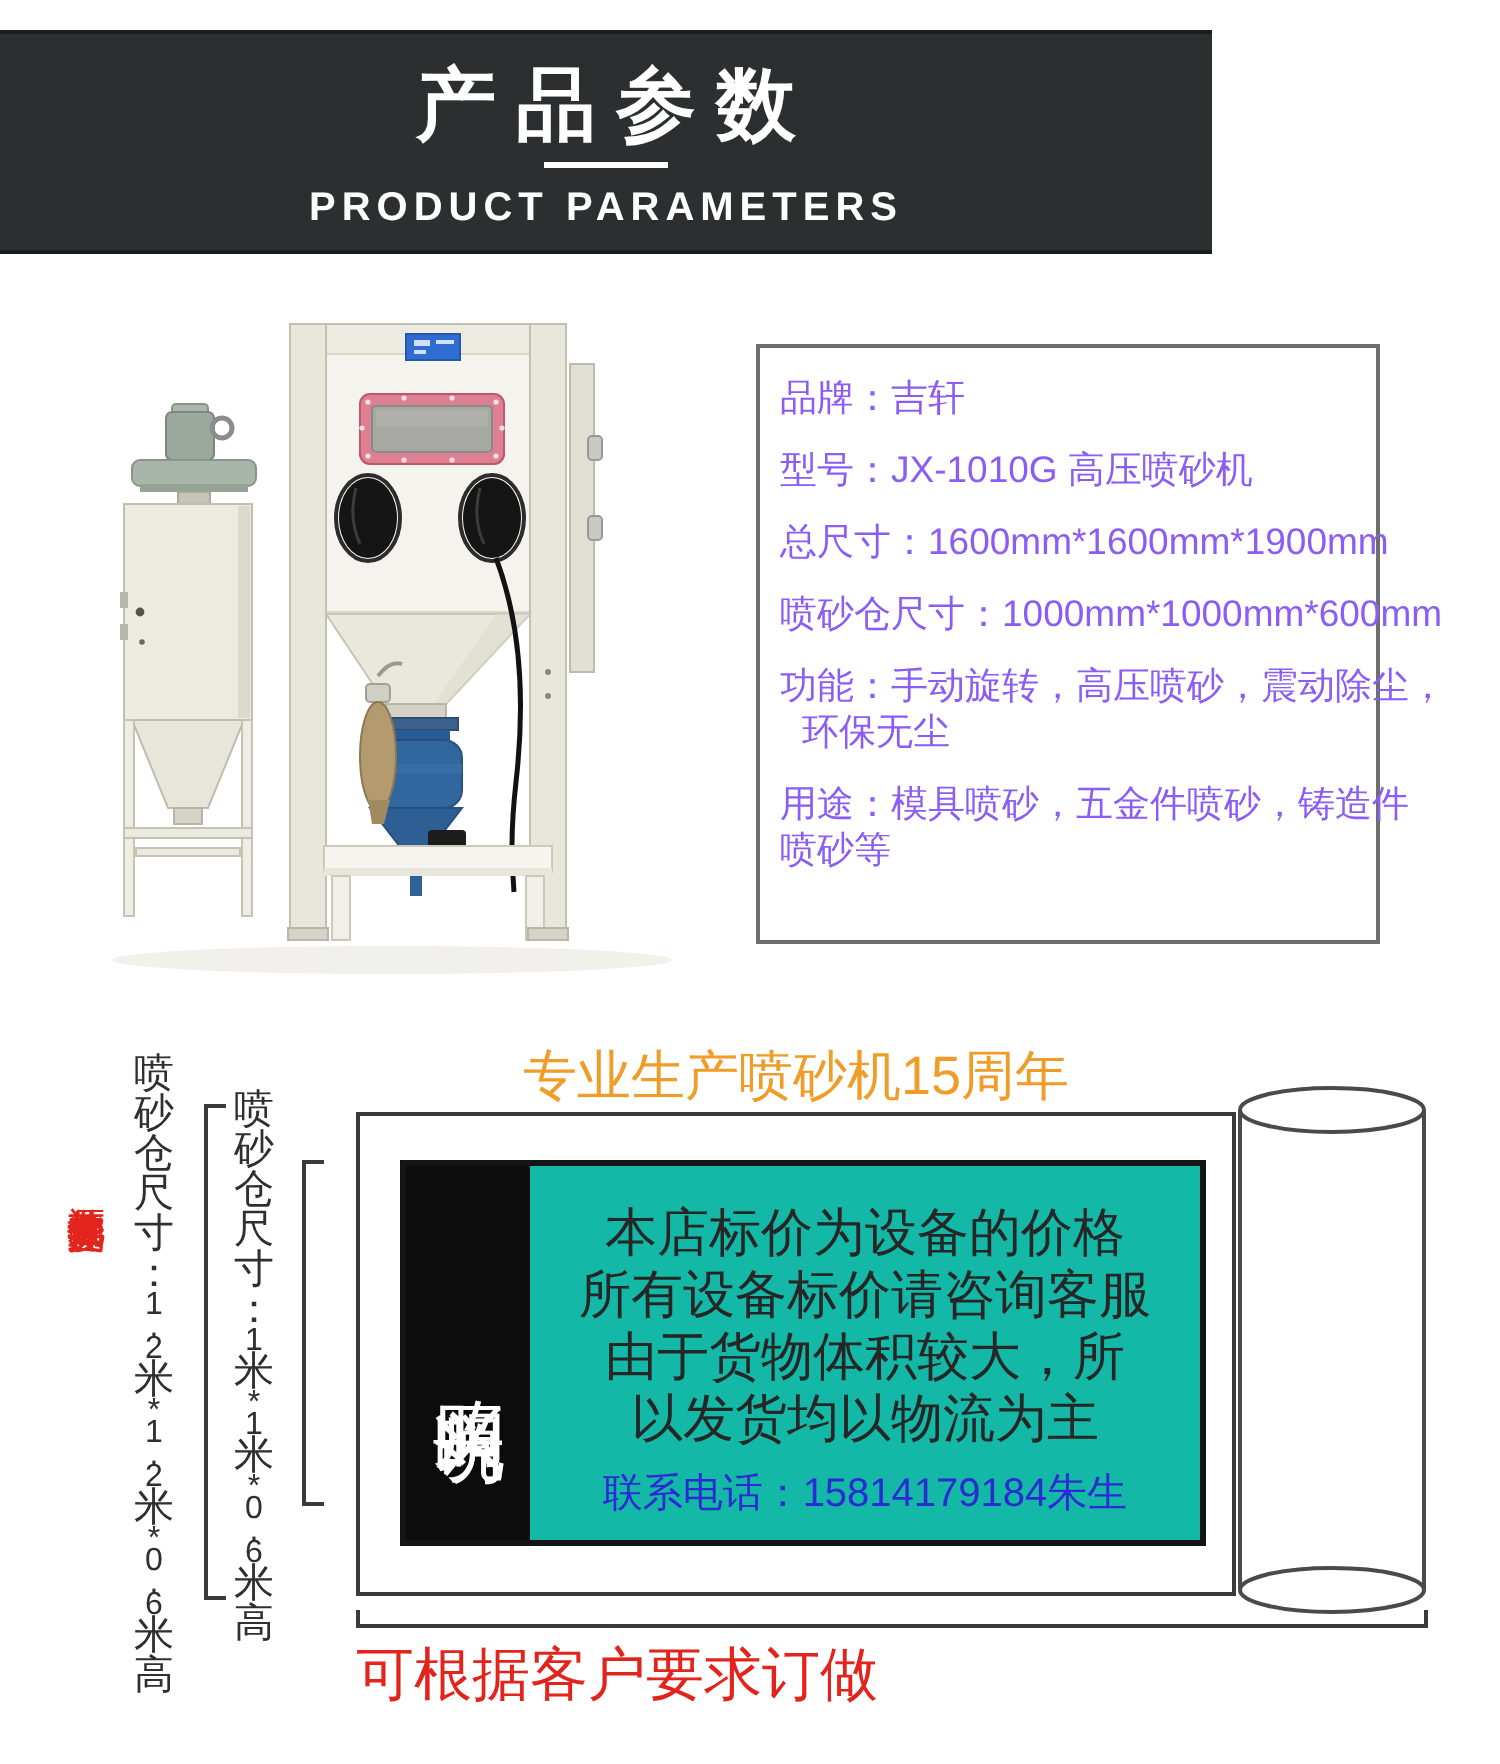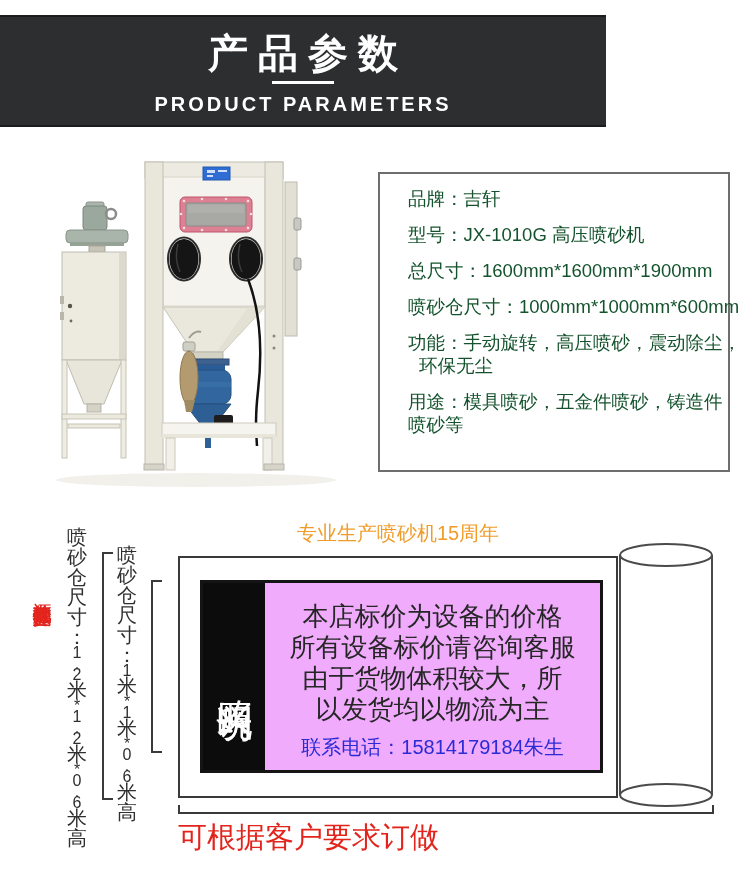--- a/index.html
+++ b/index.html
@@ -8,47 +8,47 @@
 
   
   .hdr{position:absolute;left:0;top:15px;width:606px;height:112px;background:#2c2e2f;
        border-top:2px solid #1a1c1d;border-bottom:2px solid #1a1c1d;box-sizing:border-box;text-align:center;}
   .hdr-title{margin-top:14px;font-family:"DejaVu Serif",serif;font-weight:bold;font-size:40px;
              color:#ffffff;letter-spacing:10px;text-indent:10px;line-height:44px;}
   .hdr-divider{width:62px;height:3px;background:#ffffff;margin:6px auto 0;}
   .hdr-sub{margin-top:9px;font-size:20px;color:#ffffff;letter-spacing:3px;font-weight:bold;}
 
   
-  .spec{position:absolute;left:378px;top:172px;width:352px;height:300px;box-sizing:border-box;
-        border:2px solid #6e6e6e;background:#fff;padding:13px 4px 0 28px;color:#14532d;font-size:18.5px;}
+  .spec{position:absolute;left:378px;top:172px;width:312px;height:300px;box-sizing:border-box;
+        border:2px solid #6e6e6e;background:#fff;padding:13px 4px 0 10px;color:#8b5cf6;font-size:18.5px;}
   .spec-row{margin-bottom:13px;}
   .spec-line{line-height:23px;white-space:nowrap;}
   .spec-line.indent{padding-left:11px;}
 
   
   .vcol{position:absolute;display:flex;flex-direction:column;align-items:center;width:26px;color:#2f2f2f;}
   .vchar{display:block;font-size:20px;line-height:20px;height:20px;text-align:center;}
   .vchar.narrow{font-size:16px;line-height:11px;height:11px;}
   .rednote{position:absolute;left:30px;top:588px;writing-mode:vertical-rl;text-orientation:upright;
            font-size:19px;line-height:24px;letter-spacing:0.5px;color:#e3251e;}
 
   .brk{position:absolute;width:9px;border-left:2px solid #3a3a3a;}
   .brk::before,.brk::after{content:"";position:absolute;left:0;width:9px;height:2px;background:#3a3a3a;}
   .brk::before{top:0;} .brk::after{bottom:0;}
   .brk1{left:102px;top:552px;height:248px;}
   .brk2{left:151px;top:580px;height:173px;}
 
   
   .slogan{position:absolute;left:178px;top:520px;width:440px;text-align:center;
-          font-size:20px;color:#f09c28;}
+          font-size:27px;color:#f09c28;}
   .obox{position:absolute;left:178px;top:556px;width:440px;height:242px;
         border:2px solid #3a3a3a;box-sizing:border-box;background:#fff;}
   .cylinder{position:absolute;left:614px;top:541px;}
   .ibox{position:absolute;left:200px;top:580px;width:403px;height:193px;border:3px solid #141414;
-        box-sizing:border-box;background:#f0abfc;display:flex;}
+        box-sizing:border-box;background:#14b8a6;display:flex;}
   .ibox-side{width:62px;background:#0c0c0c;display:flex;align-items:center;justify-content:center;}
   .ibox-title{writing-mode:vertical-rl;text-orientation:upright;color:#ffffff;font-size:36px;
               letter-spacing:3px;}
   .ibox-main{flex:1;text-align:center;padding-top:18px;font-size:26px;line-height:31px;color:#262626;}
   .contact{margin-top:7px;font-size:20px;color:#2b2bd4;}
   .hbrk{position:absolute;left:178px;top:805px;width:536px;height:9px;box-sizing:border-box;
         border-bottom:2px solid #3a3a3a;border-left:2px solid #3a3a3a;border-right:2px solid #3a3a3a;}
   .fnote{position:absolute;left:178px;top:818px;width:440px;text-align:left;
          font-size:29px;color:#e2241c;}
 

